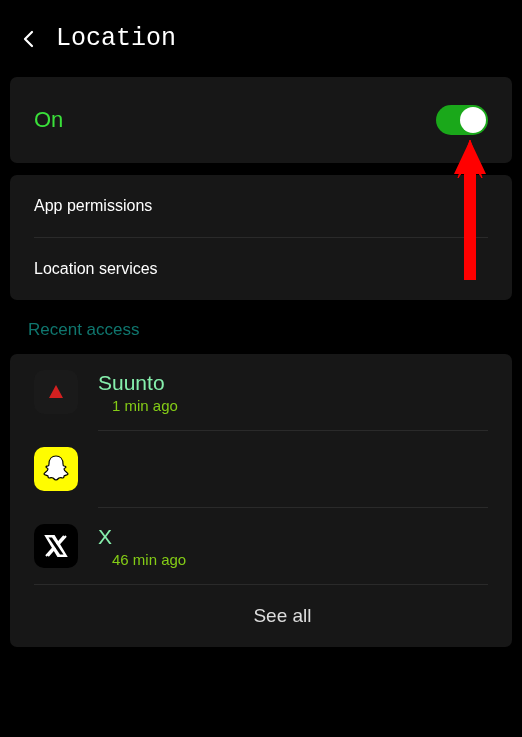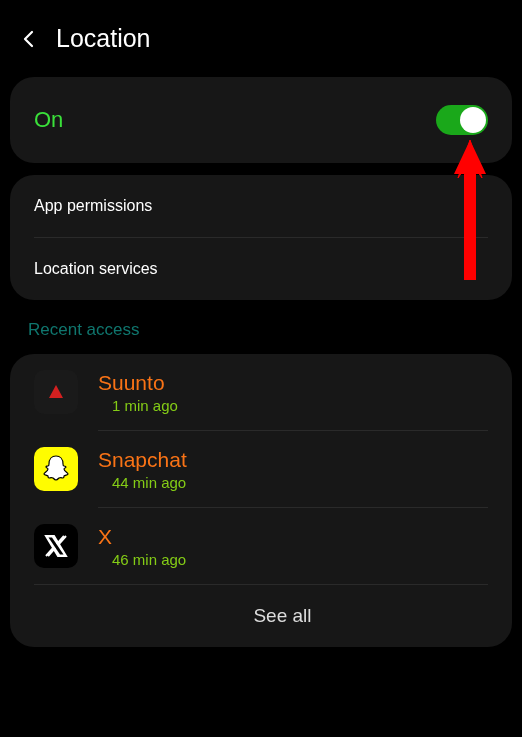--- a/index.html
+++ b/index.html
@@ -23,24 +23,25 @@
       gap: 18px;
     }
     .back-icon {
       width: 18px;
       height: 18px;
     }
     .page-title {
       font-size: 25px;
       font-weight: 400;
       color: #ffffff;
+      font-family: Liberation Mono, monospace;
     }
     .card {
       background: #171717;
-      border-radius: 24px;
+      border-radius: 7px;
       margin: 4px 10px 12px 10px;
     }
     .toggle-row {
       display: flex;
       align-items: center;
       justify-content: space-between;
       padding: 28px 24px;
     }
     .toggle-label {
       font-size: 22px;
@@ -105,21 +106,21 @@
     .app-icon-x {
       background: #000000;
     }
     .app-info {
       display: flex;
       flex-direction: column;
       gap: 2px;
     }
     .app-name {
       font-size: 21px;
-      color: #f97316;
+      color: #86efac;
     }
     .app-time {
       font-size: 15px;
       color: #84cc16;
       margin-left: 14px;
     }
     .app-divider {
       height: 1px;
       background: #2a2a2a;
       margin: 0 24px 0 88px;
@@ -179,24 +180,20 @@
       <span class="app-name">Suunto</span>
       <span class="app-time">1 min ago</span>
     </div>
   </div>
   <div class="app-divider"></div>
   <div class="app-row">
     <div class="app-icon app-icon-snapchat">
       <svg width="34" height="34" viewBox="0 0 34 34">
         <path d="M17 4 C13 4 10 7 10 12 C10 13 10 14 9 14 C8 14 7 14 7 15 C7 16 9 16 9 17 C9 19 5 21 5 22 C5 23 8 23 9 24 C9 25 9 26 10 26 C11 26 12 25 14 26 C15 27 16 28 17 28 C18 28 19 27 20 26 C22 25 23 26 24 26 C25 26 25 25 25 24 C26 23 29 23 29 22 C29 21 25 19 25 17 C25 16 27 16 27 15 C27 14 26 14 25 14 C24 14 24 13 24 12 C24 7 21 4 17 4 Z" fill="#ffffff" stroke="#000000" stroke-width="1.2"></path>
       </svg>
-    </div>
-    <div class="app-info">
-      <span class="app-name">Snapchat</span>
-      <span class="app-time">44 min ago</span>
     </div>
   </div>
   <div class="app-divider"></div>
   <div class="app-row">
     <div class="app-icon app-icon-x">
       <svg width="26" height="26" viewBox="0 0 26 26">
         <path d="M3 3 L11 3 L23 23 L15 23 Z M23 3 L15 12 M3 23 L11 14" stroke="#ffffff" stroke-width="2" fill="#ffffff"></path>
         <path d="M4 3 L10 3 L22 23 L16 23 Z" fill="#ffffff"></path>
         <path d="M5.5 4.5 L9 4.5 L20.5 21.5 L17 21.5 Z" fill="#000000"></path>
         <line x1="21" y1="3" x2="14" y2="11" stroke="#ffffff" stroke-width="2"></line>

